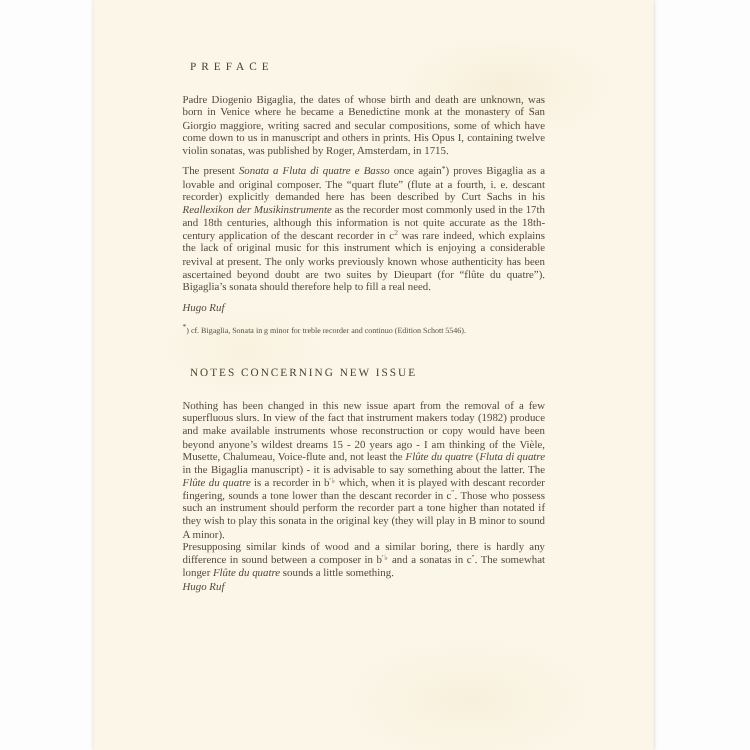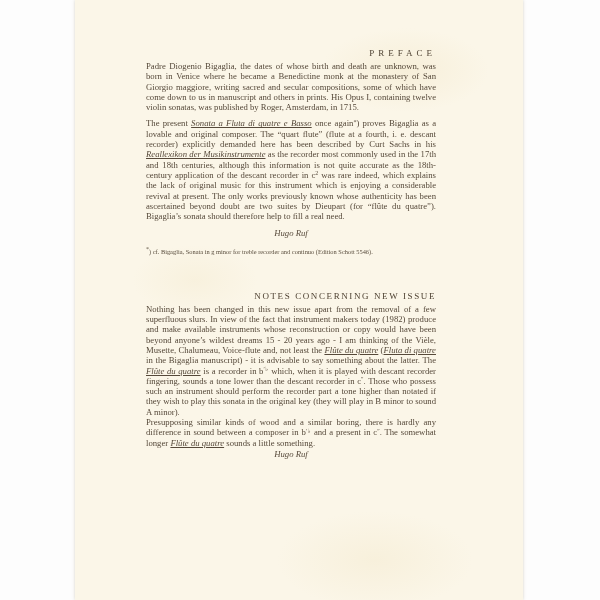--- a/index.html
+++ b/index.html
@@ -16,49 +16,49 @@
       radial-gradient(ellipse 90px 50px at 120px 280px, rgba(244,234,206,.4), rgba(244,234,206,0) 70%),
       radial-gradient(ellipse 140px 70px at 300px 560px, rgba(242,231,201,.4), rgba(242,231,201,0) 70%),
       #fbf6e8;
     box-shadow:0 0 3px rgba(170,160,135,.45);
   }
   .content{
     position:absolute;left:71px;top:0;width:290px;
     color:#56493a;
   }
   .heading{
-    text-align:right;
+    text-align:left;
     font-size:9px;
     letter-spacing:4px;
     color:#4e4232;
     margin:0;
     padding-left:6px; 
   }
   .heading.preface{margin-top:48px;}
-  .heading.notes{margin-top:35px;letter-spacing:1.6px;}
+  .heading.notes{margin-top:24px;letter-spacing:1.6px;}
   p.body-text{
     margin:0;
     font-size:8.7px;
     line-height:10.3px;
     text-align:justify;
     color:#56493a;
   }
-  p.first{margin-top:3px;}
+  p.first{margin-top:16px;}
   p.gap{margin-top:6px;}
   p.nogap{margin-top:0;}
-  .it{font-style:italic;text-decoration:underline;}
+  .it{font-style:italic;}
   .sup{
     font-size:6px;
     vertical-align:baseline;
     position:relative;
     top:-2.5px;
     line-height:0;
   }
   .signature{
-    text-align:center;
+    text-align:left;
     font-style:italic;
     font-size:8.7px;
     line-height:10.3px;
     color:#56493a;
   }
   .signature.sig1{margin-top:7px;}
   .signature.sig2{margin-top:1px;}
   .footnote{
     margin-top:9px;
     font-size:6.4px;
@@ -80,18 +80,18 @@
     <p class="body-text gap"><span>The present </span><span class="it">Sonata a Fluta di quatre e Basso</span><span> once again</span><span class="sup">*</span><span>) proves Bigaglia as a lovable and original composer. The “quart flute” (flute at a fourth, i. e. descant recorder) explicitly demanded here has been described by Curt Sachs in his </span><span class="it">Reallexikon der Musikinstrumente</span><span> as the recorder most commonly used in the 17th and 18th centuries, although this information is not quite accurate as the 18th-century application of the descant recorder in c</span><span class="sup">2</span><span> was rare indeed, which explains the lack of original music for this instrument which is enjoying a considerable revival at present. The only works previously known whose authenticity has been ascertained beyond doubt are two suites by Dieupart (for “flûte du quatre”). Bigaglia’s sonata should therefore help to fill a real need.</span></p>
 
     <div class="signature sig1">Hugo Ruf</div>
 
     <div class="footnote"><span class="sup">*</span><span>) cf. Bigaglia, Sonata in g minor for treble recorder and continuo (Edition Schott 5546).</span></div>
 
     <div class="heading notes">NOTES CONCERNING NEW ISSUE</div>
 
     <p class="body-text first"><span>Nothing has been changed in this new issue apart from the removal of a few superfluous slurs. In view of the fact that instrument makers today (1982) produce and make available instruments whose reconstruction or copy would have been beyond anyone’s wildest dreams 15 - 20 years ago - I am thinking of the Vièle, Musette, Chalumeau, Voice-flute and, not least the </span><span class="it">Flûte du quatre</span><span> (</span><span class="it">Fluta di quatre</span><span> in the Bigaglia manuscript) - it is advisable to say something about the latter. The </span><span class="it">Flûte du quatre</span><span> is a recorder in b</span><span class="sup">′♭</span><span> which, when it is played with descant recorder fingering, sounds a tone lower than the descant recorder in c</span><span class="sup">″</span><span>. Those who possess such an instrument should perform the recorder part a tone higher than notated if they wish to play this sonata in the original key (they will play in B minor to sound A minor).</span></p>
 
-    <p class="body-text nogap"><span>Presupposing similar kinds of wood and a similar boring, there is hardly any difference in sound between a composer in b</span><span class="sup">′♭</span><span> and a present in c</span><span class="sup">″</span><span>. The somewhat longer </span><span class="it">Flûte du quatre</span><span> sounds a little something.</span></p>
+    <p class="body-text nogap"><span>Presupposing similar kinds of wood and a similar boring, there is hardly any difference in sound between a composer in b</span><span class="sup">′♭</span><span> and a sonatas in c</span><span class="sup">″</span><span>. The somewhat longer </span><span class="it">Flûte du quatre</span><span> sounds a little something.</span></p>
 
     <div class="signature sig2">Hugo Ruf</div>
 
   </div>
 </div>
 
 </body></html>

